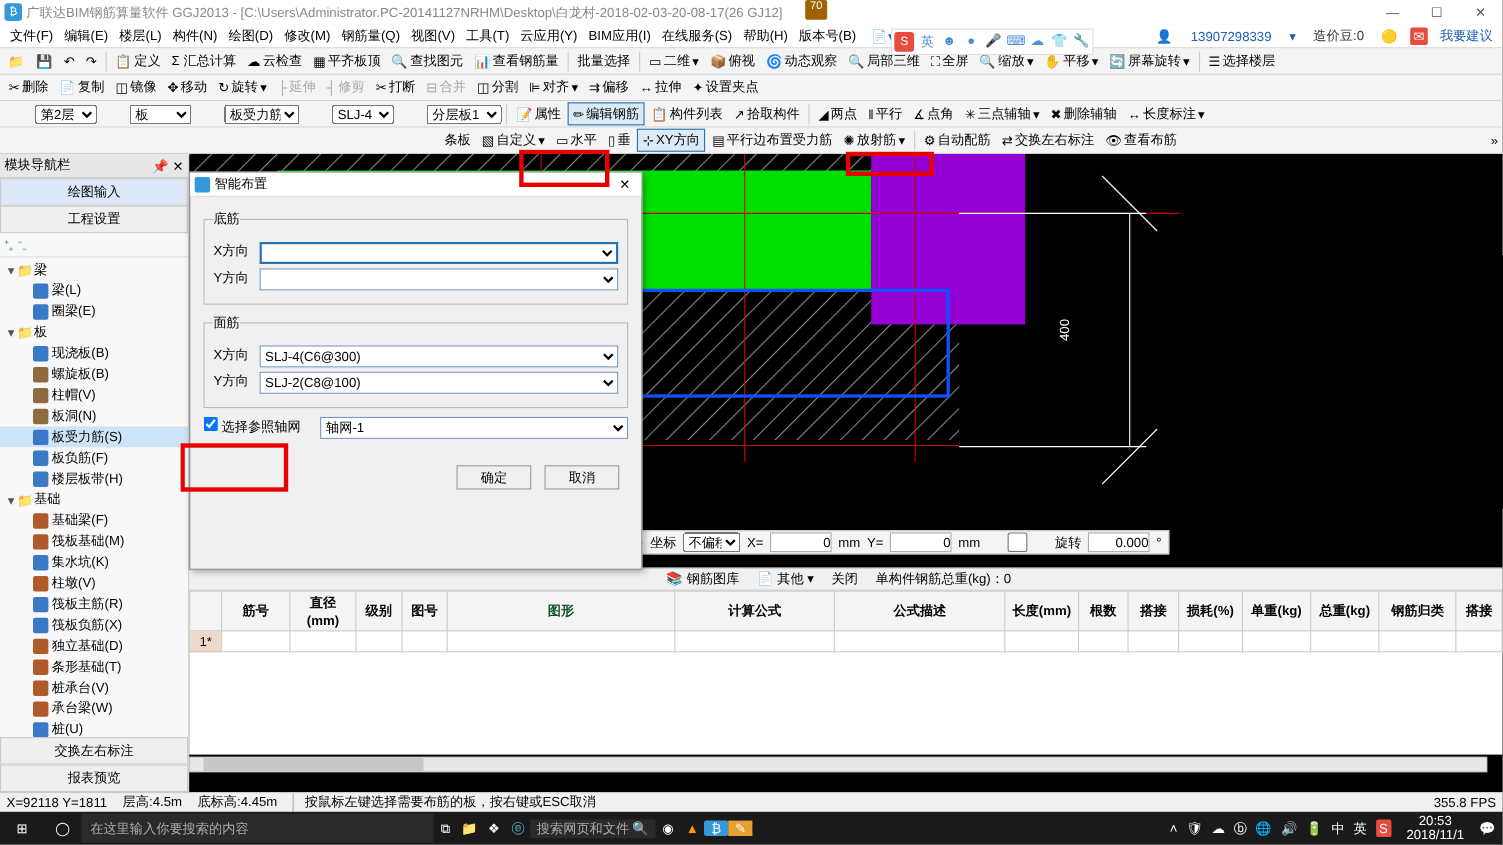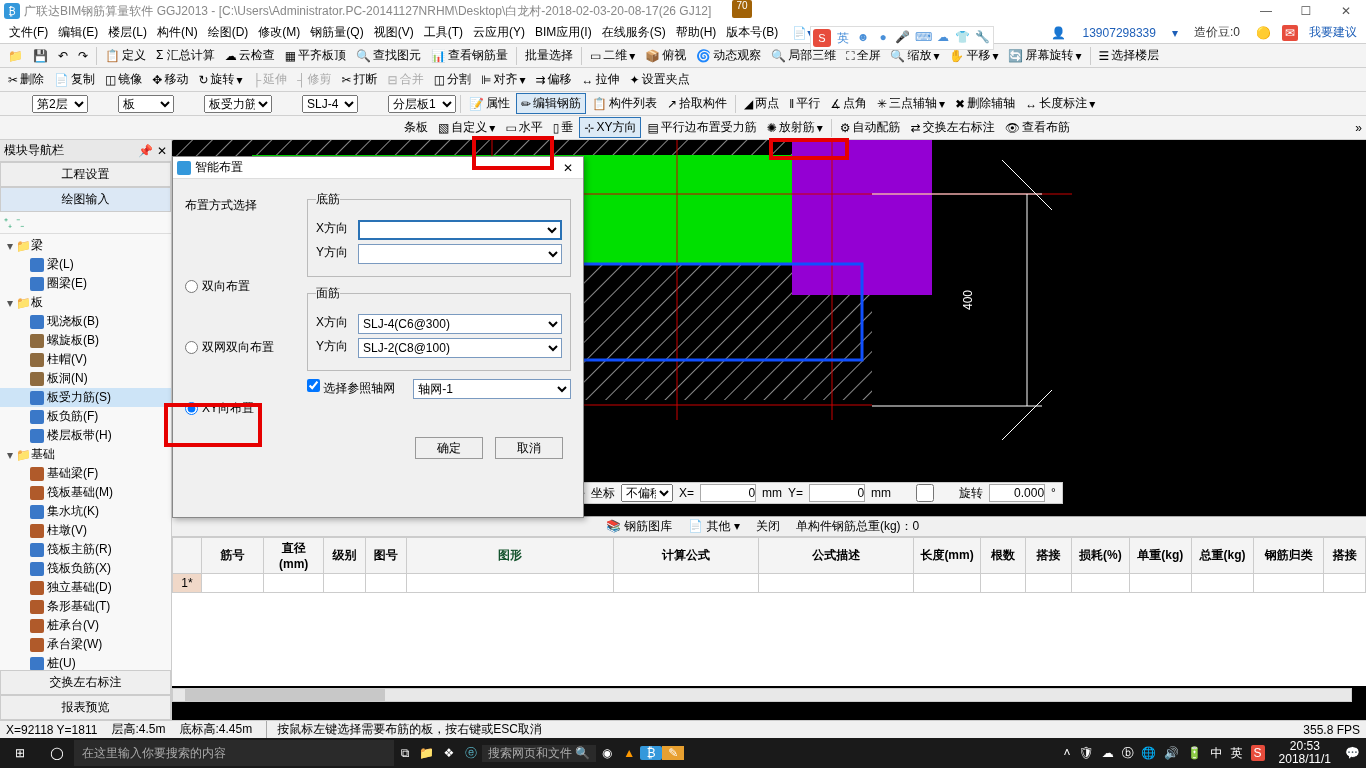--- a/index.html
+++ b/index.html
@@ -199,22 +199,22 @@
   <span class="tbtn">👁 <span>查看布筋</span></span>
   <span style="margin-left:auto">»</span>
 </div>
 
 <div class="main">
   <div class="left-panel">
     <div class="panel-hdr">
       <span>模块导航栏</span>
       <span>📌 ✕</span>
     </div>
+    <div class="panel-btn active">绘图输入</div>
     <div class="panel-btn">工程设置</div>
-    <div class="panel-btn active">绘图输入</div>
     <div class="tree-tools">
       <span style="color:#3a7">⁺₊</span>
       <span style="color:#3a7">⁻₋</span>
     </div>
     <div class="tree" id="tree">
         <div class="node"><span class="exp">▾</span><span style="color:#d4a017">📁</span> 梁</div>
         <div class="node lvl2"><span class="icn" style="background:#3a78c8;border-radius:2px"></span>梁(L)</div>
         <div class="node lvl2"><span class="icn" style="background:#3a78c8;border-radius:2px"></span>圈梁(E)</div>
         <div class="node"><span class="exp">▾</span><span style="color:#d4a017">📁</span> 板</div>
         <div class="node lvl2"><span class="icn" style="background:#3a78c8;border-radius:2px"></span>现浇板(B)</div>
@@ -277,35 +277,20 @@
 <div class="redbox" style="left:769px;top:138px;width:80px;height:22px"></div>
 <div class="redbox" style="left:164px;top:403px;width:98px;height:44px"></div>
 
 <div class="dialog">
   <div class="dlg-title">
     <span style="width:14px;height:14px;background:#3498db;border-radius:2px;display:inline-block;margin-right:4px"></span>
     <span>智能布置</span>
     <span class="x">✕</span>
   </div>
   <div class="body">
-    <div class="left-opts">
-      <div style="margin-top:-18px;margin-bottom:20px">布置方式选择</div>
-      <label>
-          <input type="radio" name="m" style=""> 
-          <span>双向布置</span>
-        </label>
-      <label>
-          <input type="radio" name="m" style=""> 
-          <span>双网双向布置</span>
-        </label>
-      <label>
-          <input type="radio" name="m" checked="" style=""> 
-          <span>XY向布置</span>
-        </label>
-    </div>
     <div class="right-form">
       <fieldset>
         <legend>底筋</legend>
         <div class="row">
             <label>X方向</label>
             <select style="border:2px solid #2a72b5"><option></option></select>
           </div>
         <div class="row">
             <label>Y方向</label>
             <select><option></option></select>

